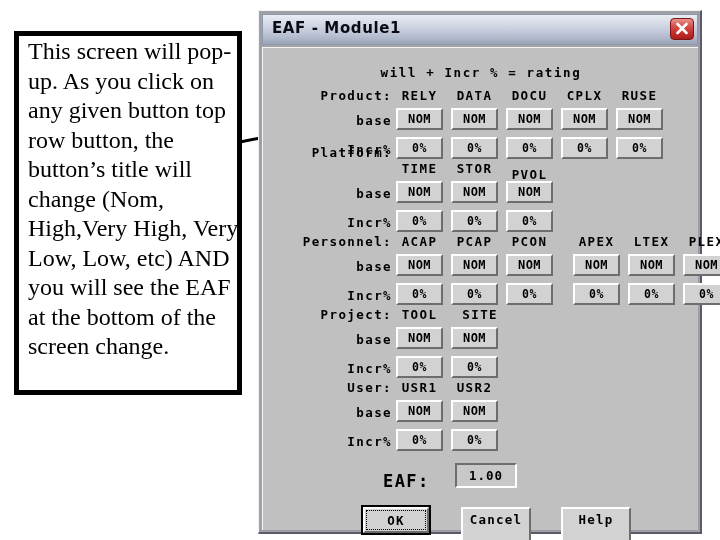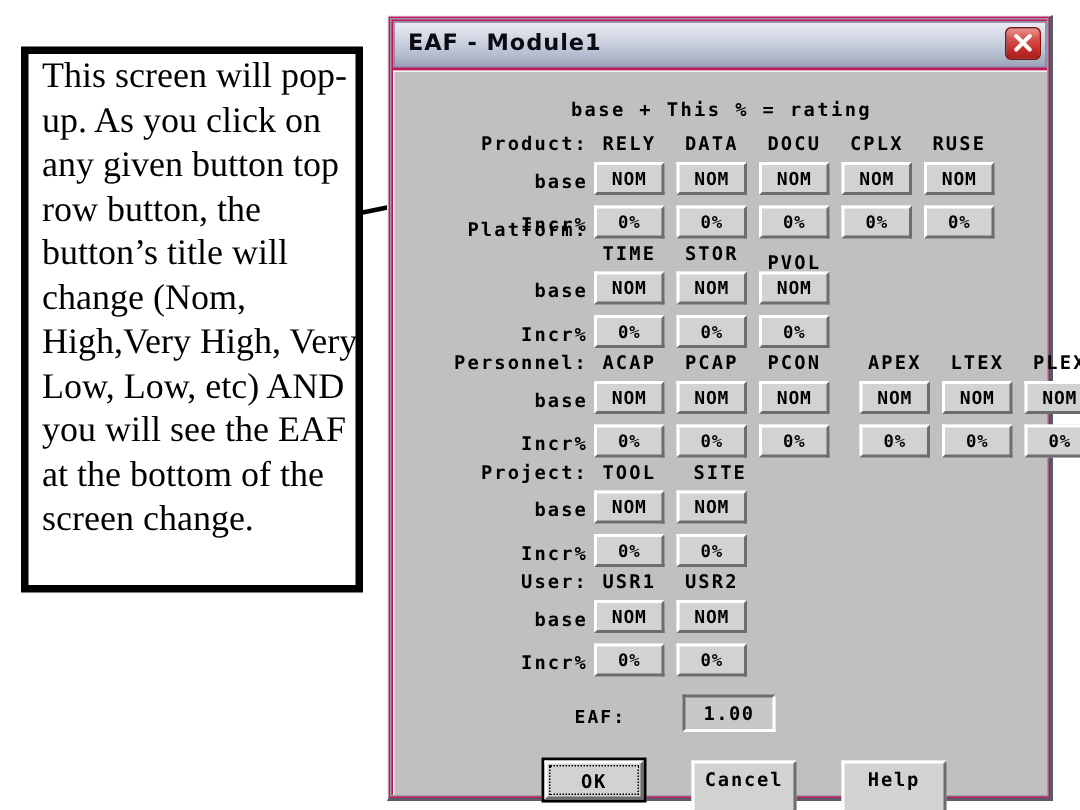--- a/index.html
+++ b/index.html
@@ -50,21 +50,21 @@
   }
 
   
   #dialog {
     position: absolute;
     left: 258px;
     top: 10px;
     width: 444px;
     height: 524px;
     box-sizing: border-box;
-    background: #be185d;
+    background: #a3a3a3;
     border-top: 1px solid #f2f2f2;
     border-left: 1px solid #f2f2f2;
     border-right: 2px solid #5a5a68;
     border-bottom: 2px solid #5a5a68;
   }
   #dialog-inner {
     position: absolute;
     left: 1px; top: 1px; right: 1px; bottom: 1px;
     border: 1px solid #9a9aa8;
     box-sizing: border-box;
@@ -183,21 +183,21 @@
     width: 436px;
     text-align: center;
     font-size: 12.5px;
     letter-spacing: 1.4px;
   }
 
   #eaf-label {
     position: absolute;
     left: 120px;
     top: 423px;
-    font-size: 12px;
+    font-size: 17px;
     letter-spacing: 1.4px;
   }
   #eaf-field {
     position: absolute;
     left: 192px;
     top: 415px;
     width: 62px;
     height: 25px;
     box-sizing: border-box;
     background: #c8c8c8;
@@ -290,21 +290,21 @@
   <div id="titlebar">
     <div id="titlebar-text">EAF - Module1</div>
     <div id="close-button">
       <svg width="16" height="15" viewBox="0 0 16 15">
         <path d="M3.5 3 L12.5 12 M12.5 3 L3.5 12" stroke="#ffffff" stroke-width="2.6" stroke-linecap="round"></path>
       </svg>
     </div>
   </div>
 
   <div id="client">
-    <div id="formula" class="mono">base + This % = rating</div>
+    <div id="formula" class="mono">will + Incr % = rating</div>
 
     <div id="grid">
         <div class="row-label mono" style="top: 40px;">Product:</div>
         <div class="row-label mono" style="top: 65px;">base</div>
         <div class="row-label mono" style="top: 94px;">Incr%</div>
         <div class="col-head mono" style="left: 133px; top: 40px;">RELY</div>
         <div class="btn3d" style="left: 133px; top: 60px;">NOM</div>
         <div class="btn3d small" style="left: 133px; top: 89px;">0%</div>
         <div class="col-head mono" style="left: 188px; top: 40px;">DATA</div>
         <div class="btn3d" style="left: 188px; top: 60px;">NOM</div>

